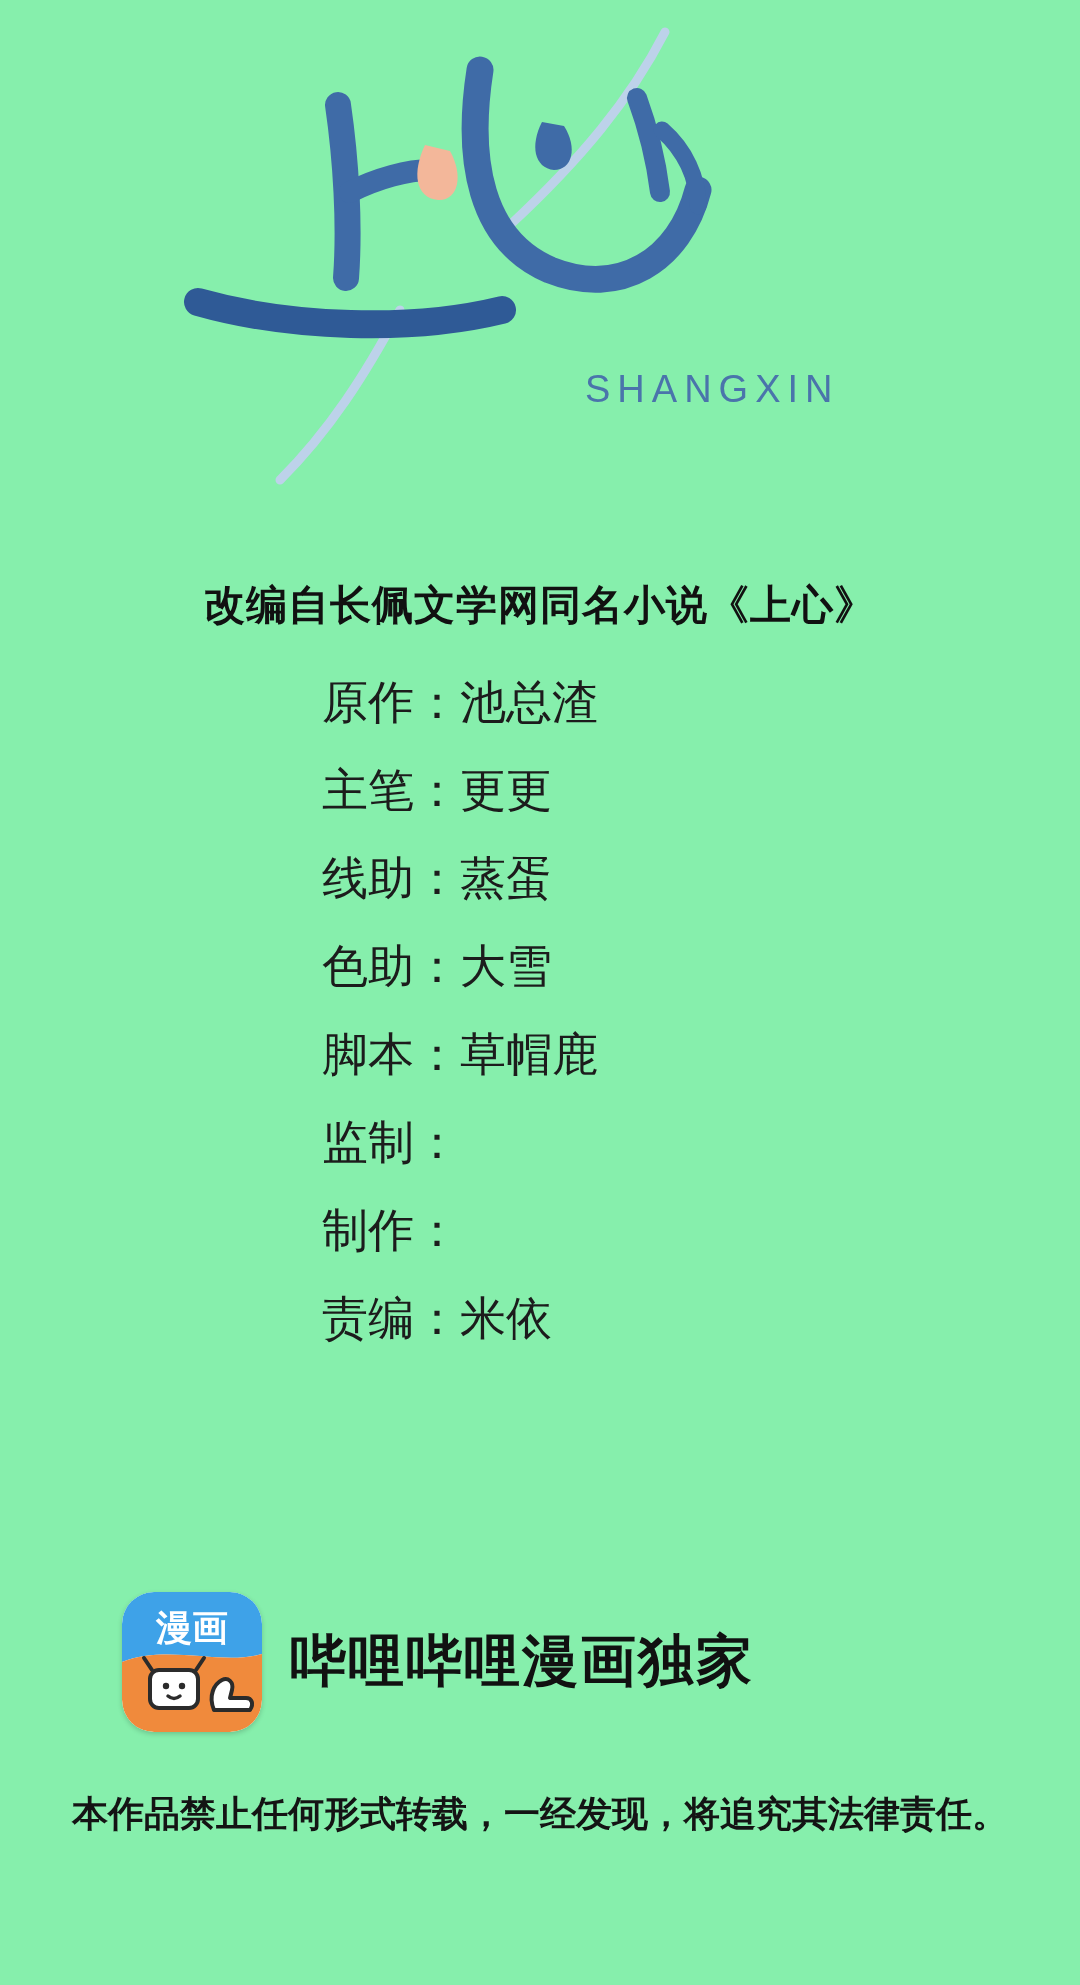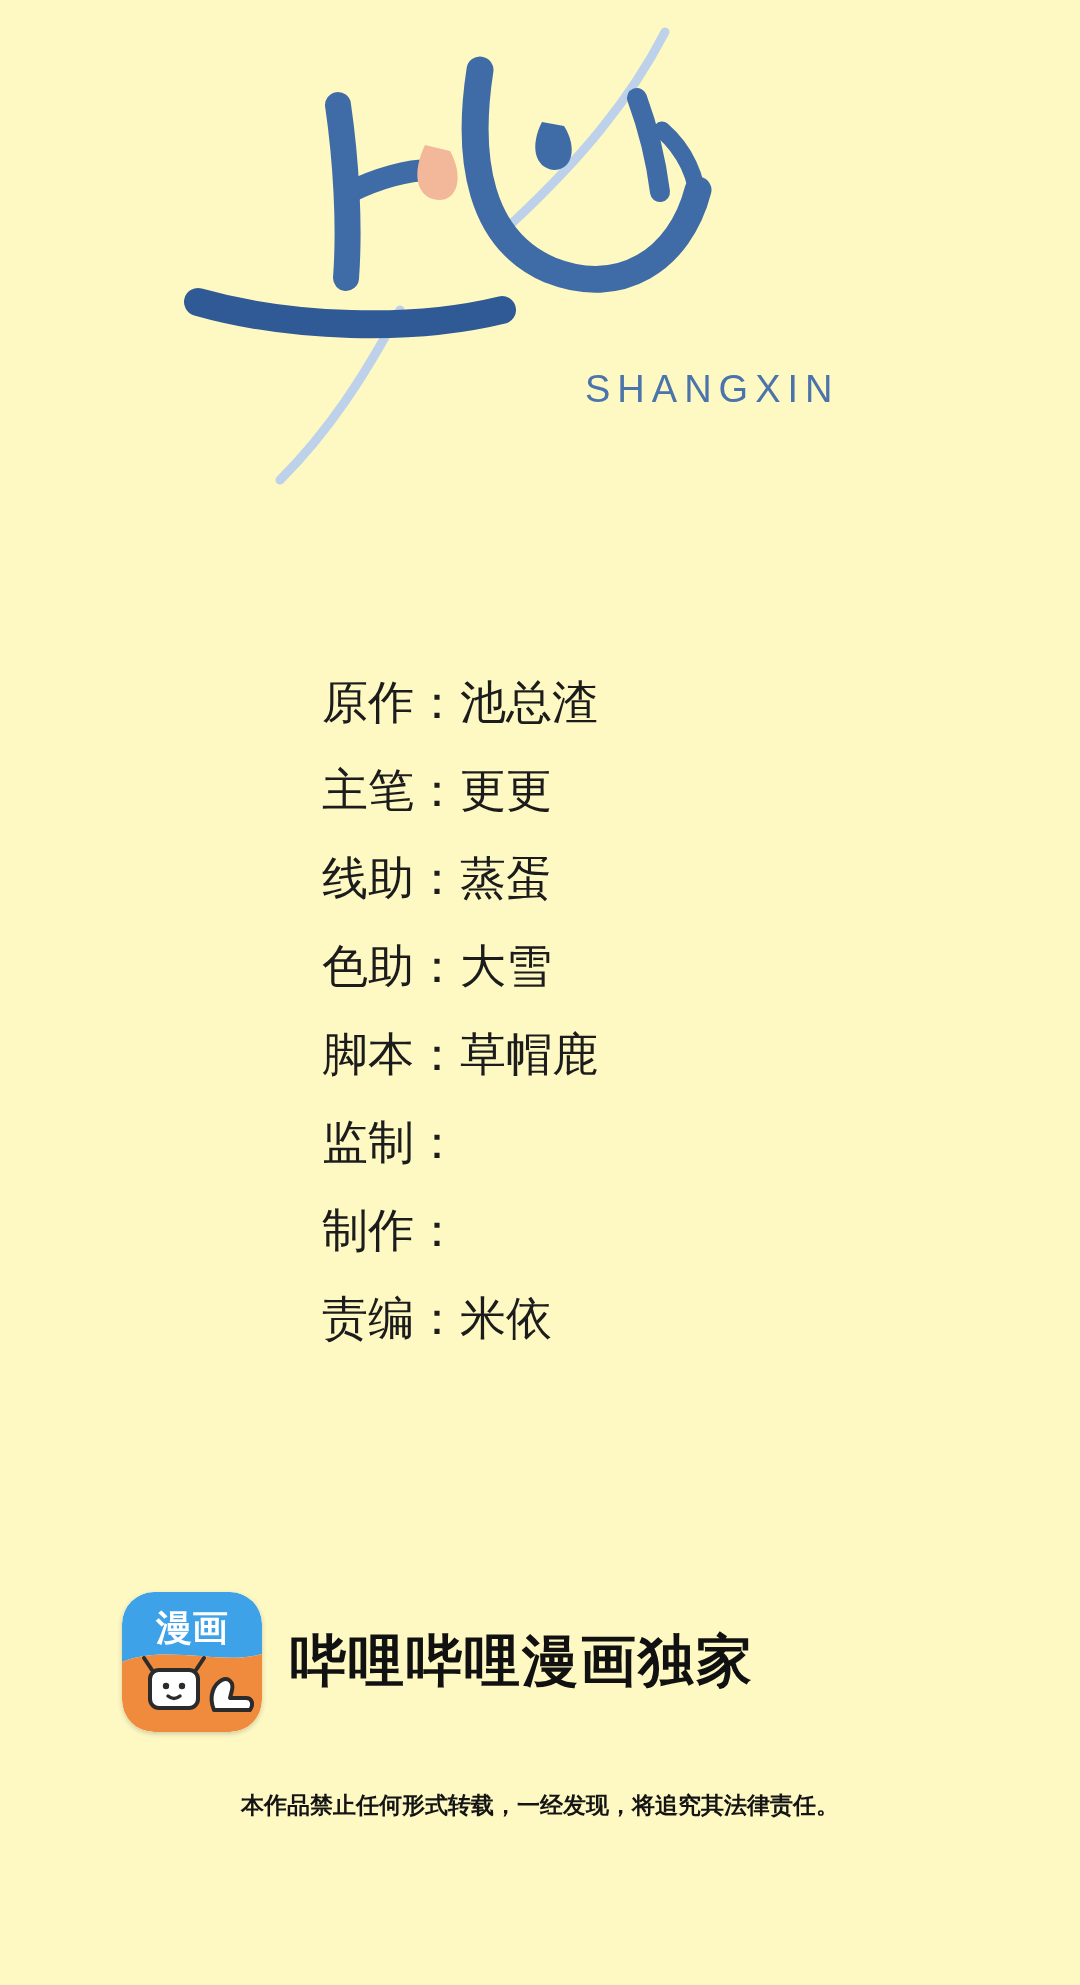--- a/index.html
+++ b/index.html
@@ -12,21 +12,21 @@
     height: 1985px;
     position: relative;
     font-family: "Liberation Sans", "DejaVu Sans", sans-serif;
     color: #1d1d1d;
     overflow: hidden;
   }
 
   .page {
     position: absolute;
     inset: 0;
-    background: #fef9c3;
+    background: #86efac;
   }
 
   
   .logo-block {
     position: absolute;
     top: 10px;
     left: 0;
     width: 1080px;
     height: 560px;
   }
@@ -117,21 +117,21 @@
     font-family: "DejaVu Sans", "Liberation Sans", sans-serif;
   }
 
   
   .copyright {
     position: absolute;
     top: 1790px;
     left: 0;
     width: 1080px;
     text-align: center;
-    font-size: 23px;
+    font-size: 36px;
     font-weight: 700;
     color: #141414;
     letter-spacing: 0px;
     font-family: "DejaVu Sans", "Liberation Sans", sans-serif;
   }
 </style>
 </head>
 <body>
 
 <div class="page">
@@ -154,20 +154,21 @@
       <path d="M330 60 C 316 150, 330 230, 400 260 C 470 288, 530 250, 548 180" stroke="#3f6ba7" stroke-width="27" fill="none" stroke-linecap="round"></path>
 
       <path d="M392 112 C 380 135, 384 158, 404 160 C 422 160, 428 138, 414 116 Z" fill="#3f6ba7"></path>
 
       <path d="M487 88 C 498 118, 506 150, 510 182" stroke="#3f6ba7" stroke-width="20" fill="none" stroke-linecap="round"></path>
       <path d="M512 120 C 535 140, 548 168, 548 196" stroke="#3f6ba7" stroke-width="17" fill="none" stroke-linecap="round"></path>
     </svg>
     <div class="logo-romanization">SHANGXIN</div>
   </div>
 
+  <div class="adaptation">改编自长佩文学网同名小说《上心》</div>
 
   <div class="credits">
 
     <div class="credit-row">
       <span class="credit-role">原作</span>
       <span class="credit-sep">：</span>
       <span class="credit-name">池总渣</span>
     </div>
 
     <div class="credit-row">

